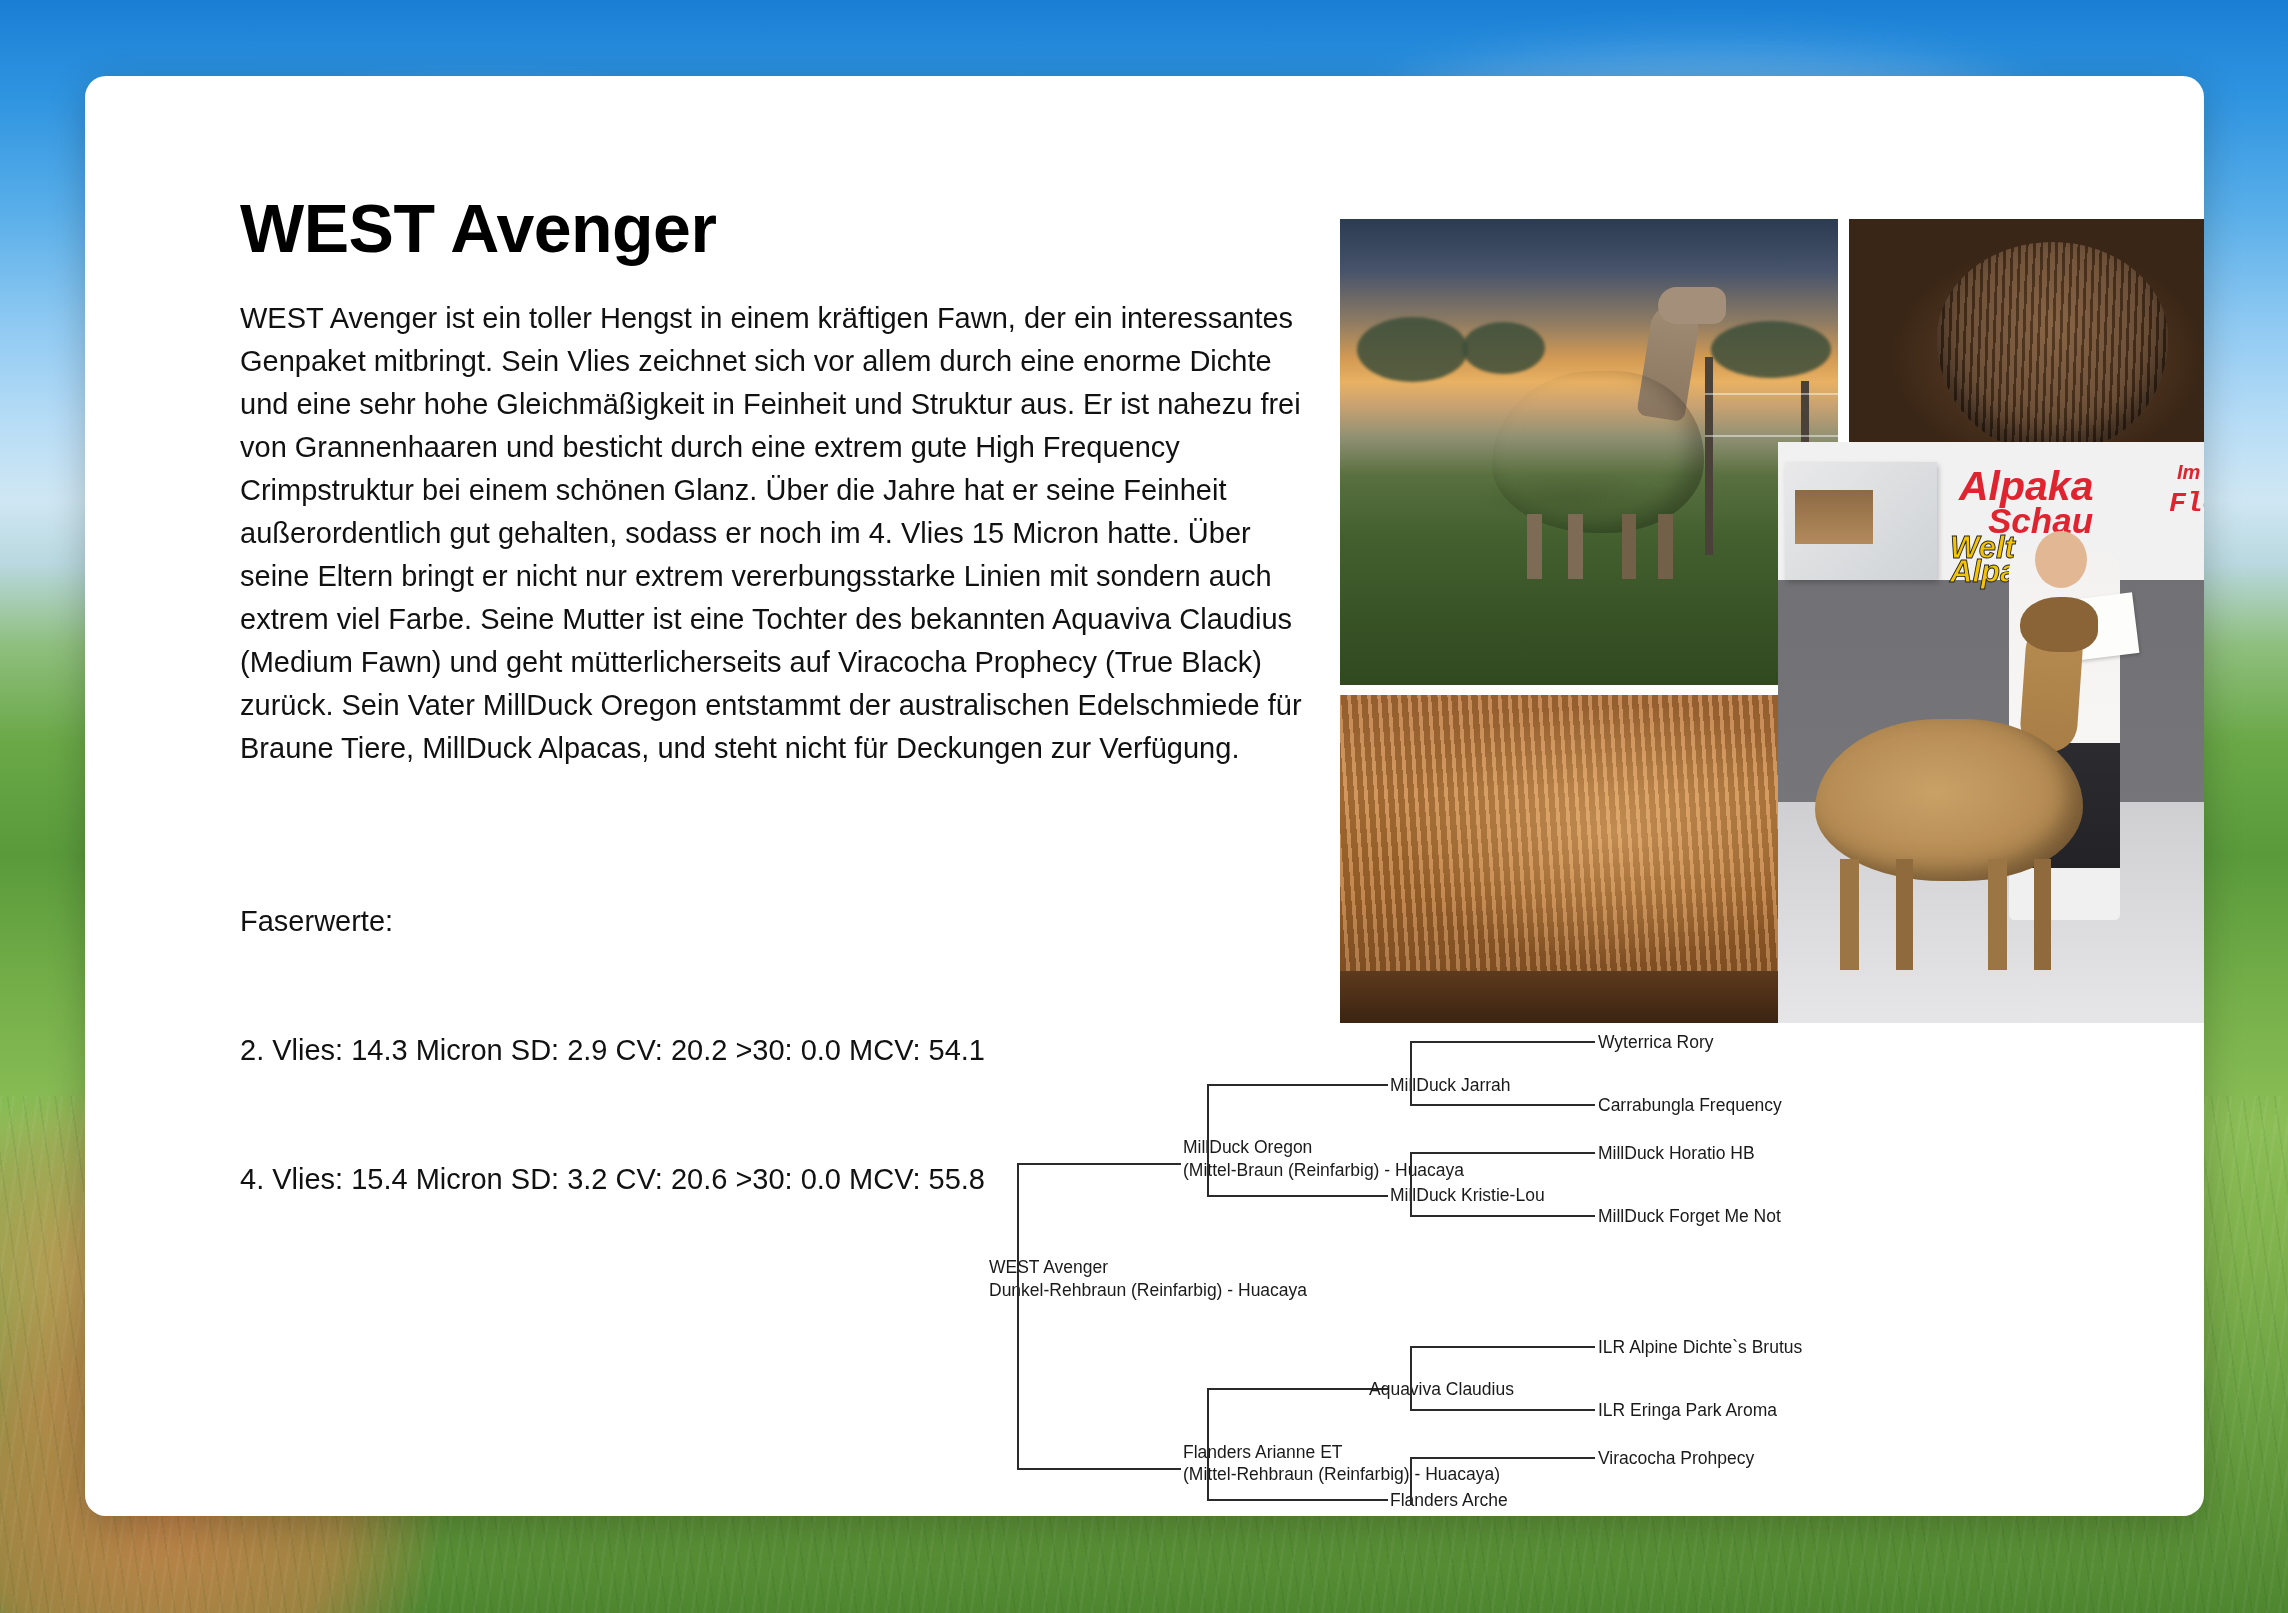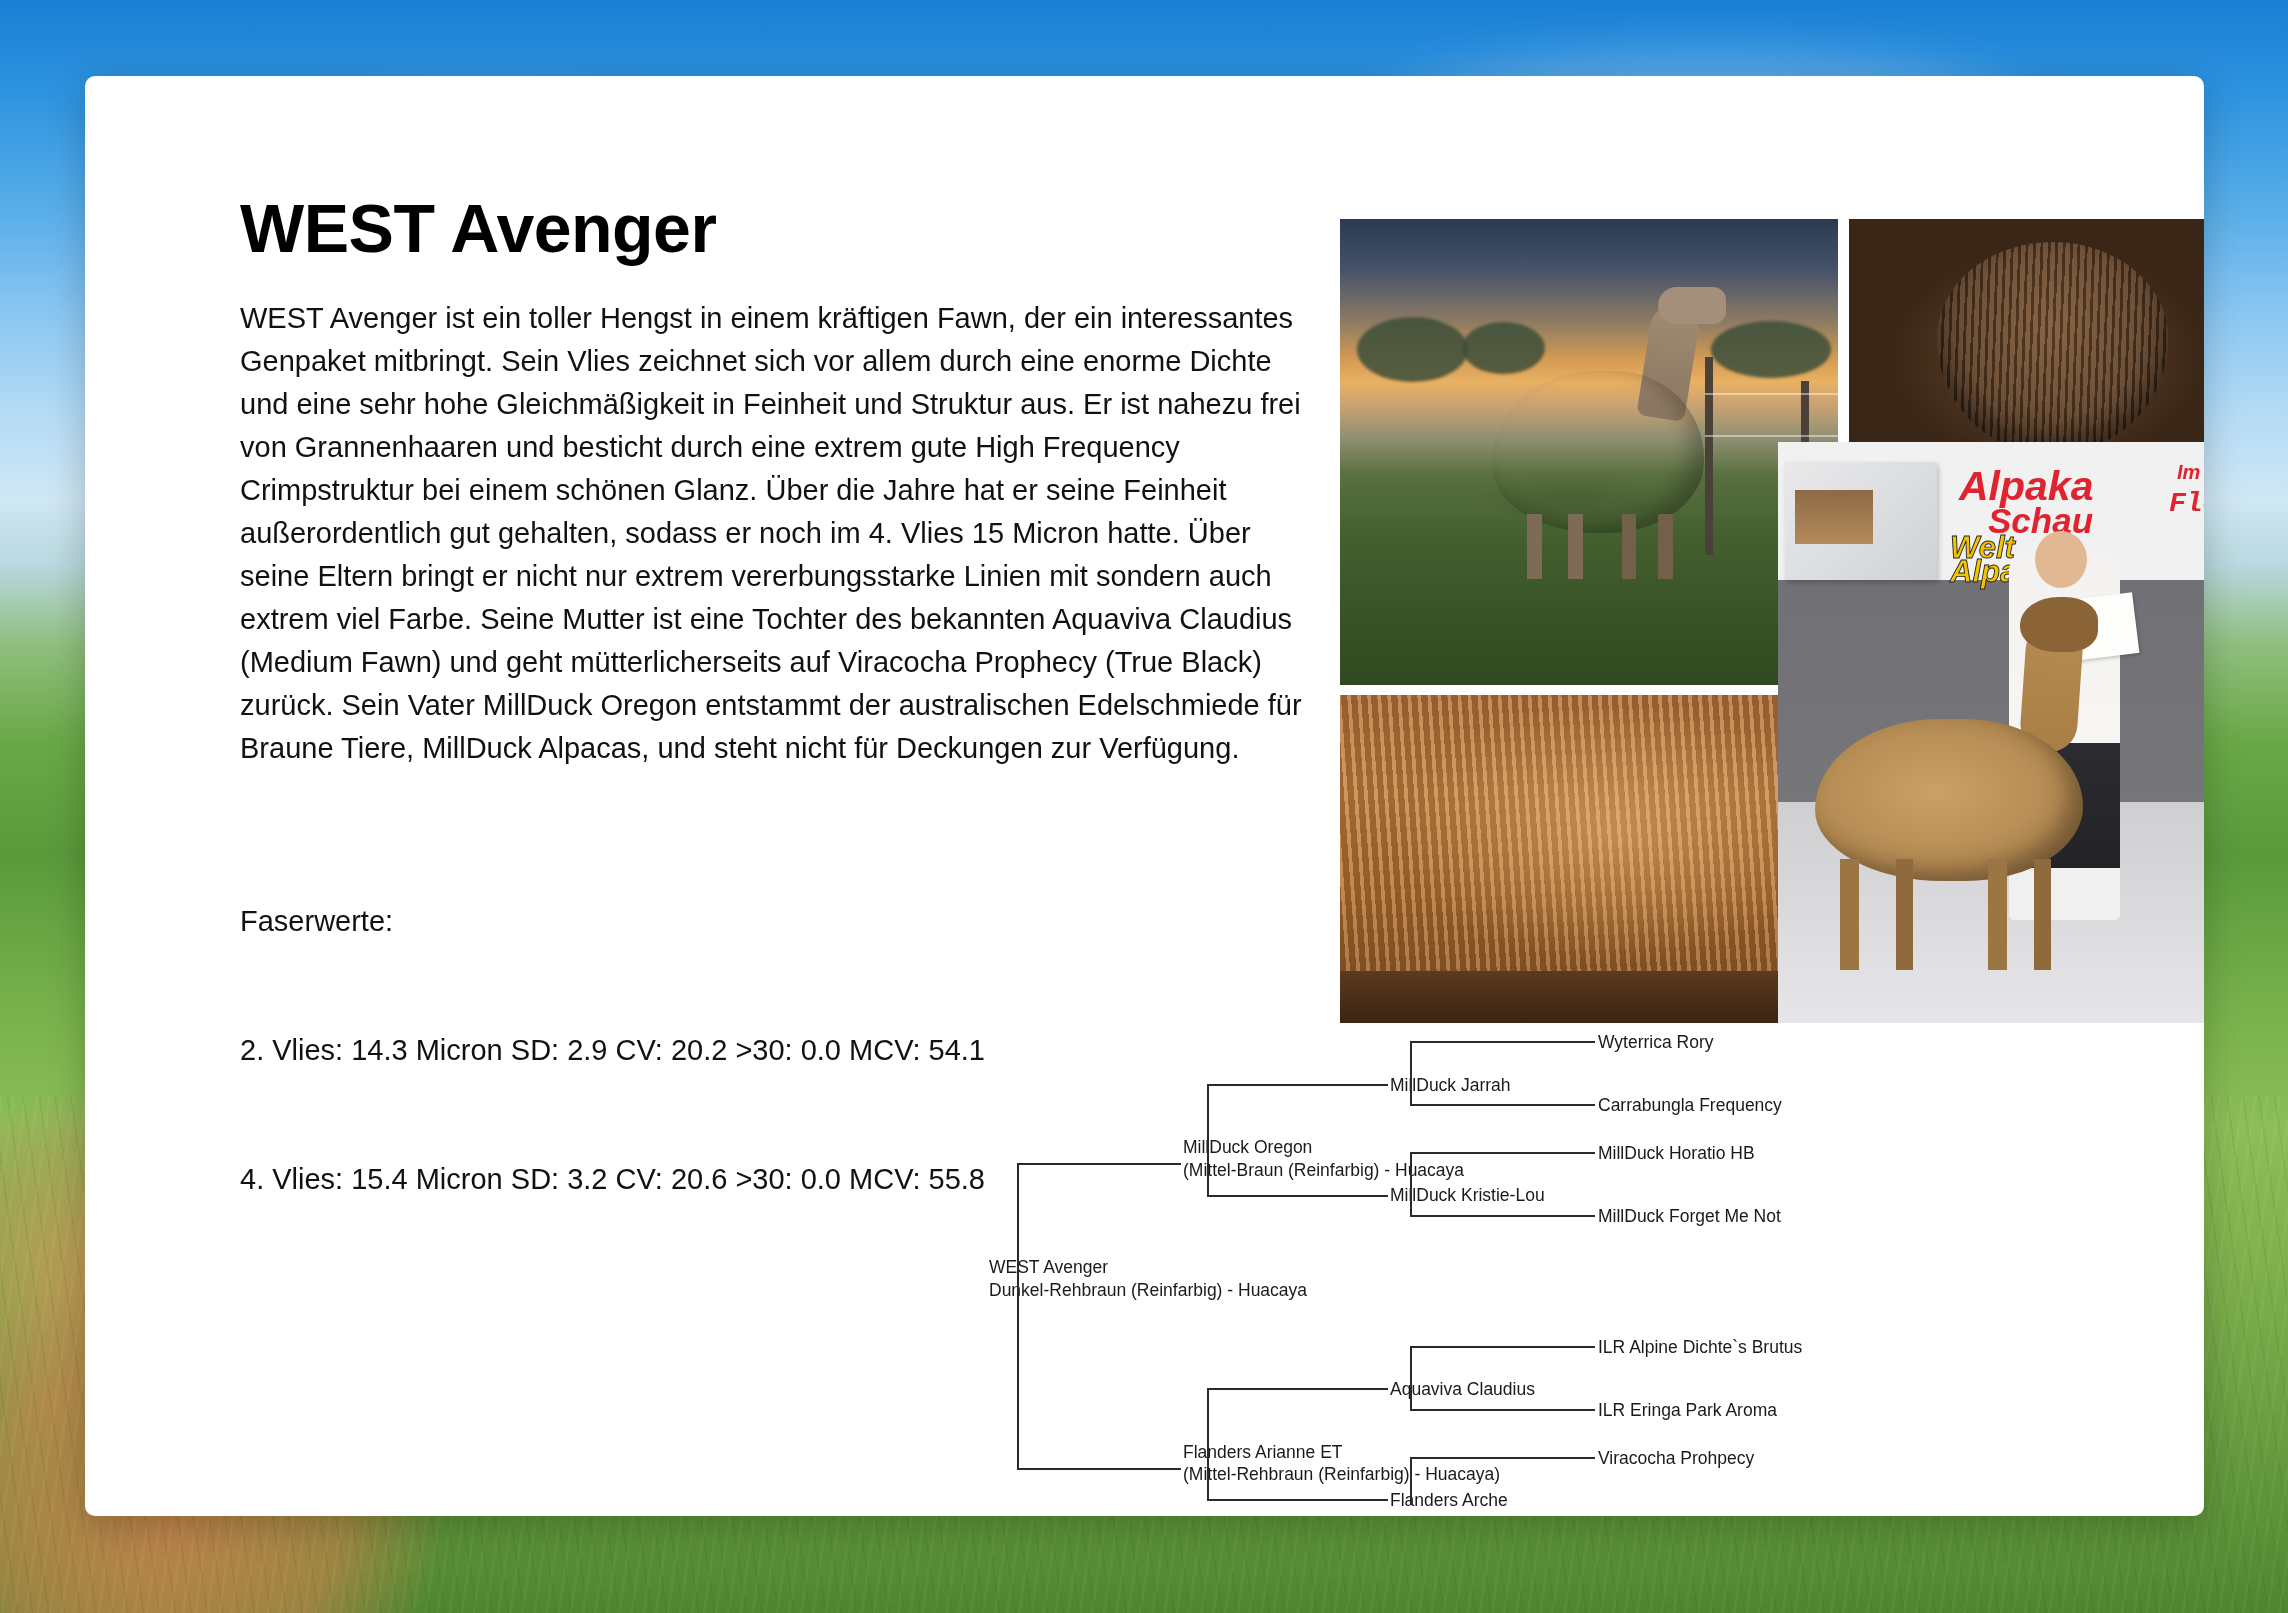--- a/index.html
+++ b/index.html
@@ -57,21 +57,21 @@
   }
 
   
   .card {
     position: absolute;
     left: 85px;
     top: 76px;
     width: 2119px;
     height: 1440px;
     background: #ffffff;
-    border-radius: 10px;
+    border-radius: 21px;
     box-shadow: 0 9.2px 37px rgba(0,0,0,0.22);
     overflow: hidden;
   }
 
   
   .left-col {
     position: absolute;
     left: 155px;
     top: 118px;
     width: 1071px;
@@ -409,21 +409,21 @@
     <div class="ped-line-v" style="left:218px;top:39px;height:111px;"></div>
     <div class="ped-line-h" style="left:218px;top:39px;width:181px;"></div>
     <div class="ped-line-h" style="left:218px;top:150px;width:181px;"></div>
 
     <div class="ped-line-v" style="left:218px;top:343px;height:111px;"></div>
     <div class="ped-line-h" style="left:218px;top:343px;width:181px;"></div>
     <div class="ped-line-h" style="left:218px;top:454px;width:181px;"></div>
 
     <div class="ped-label" style="left:401px;top:28px;">MillDuck Jarrah</div>
     <div class="ped-label" style="left:401px;top:138px;">MillDuck Kristie-Lou</div>
-    <div class="ped-label" style="left:401px;top:332px;">Aquaviva Claudius</div>
+    <div class="ped-label" style="left:380px;top:332px;">Aquaviva Claudius</div>
     <div class="ped-label" style="left:401px;top:443px;">Flanders Arche</div>
 
     <div class="ped-line-v" style="left:421px;top:-3.7px;height:63px;"></div>
     <div class="ped-line-h" style="left:421px;top:-3.7px;width:185px;"></div>
     <div class="ped-line-h" style="left:421px;top:59px;width:185px;"></div>
 
     <div class="ped-line-v" style="left:421px;top:107px;height:63px;"></div>
     <div class="ped-line-h" style="left:421px;top:107px;width:185px;"></div>
     <div class="ped-line-h" style="left:421px;top:170px;width:185px;"></div>
 

